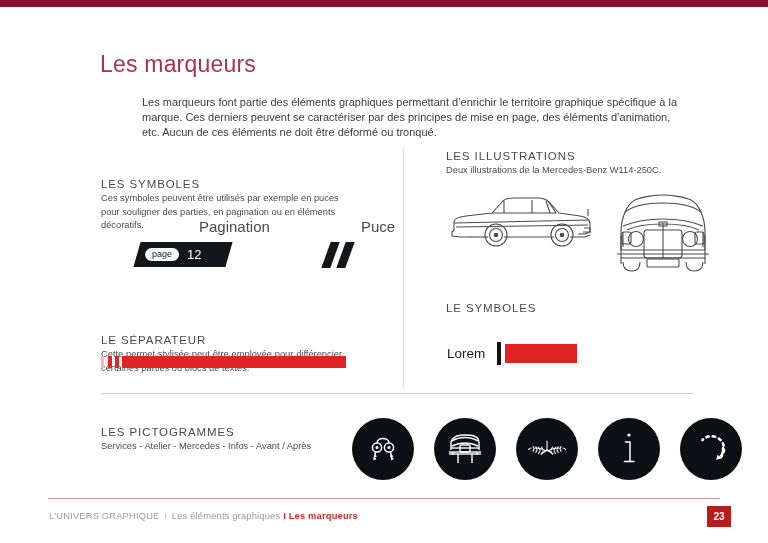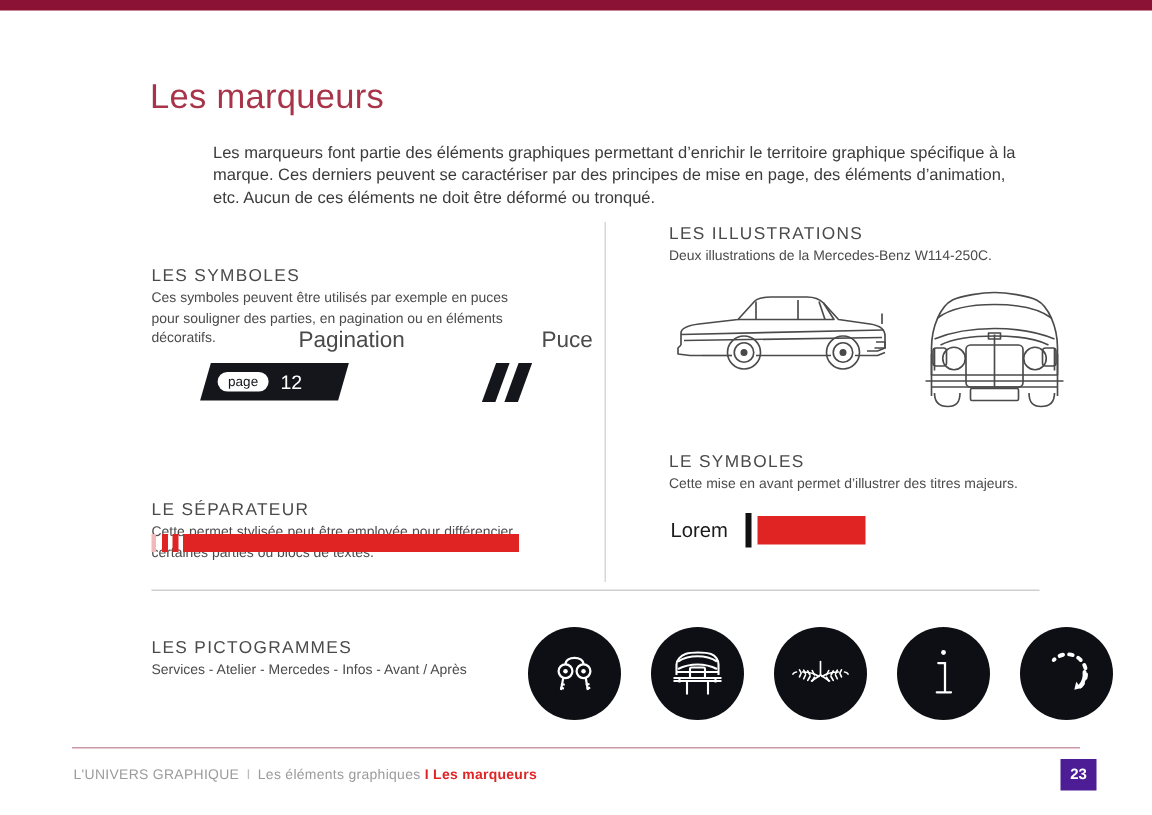--- a/index.html
+++ b/index.html
@@ -265,21 +265,21 @@
   .footer-text .f1 { color: #9b9b9b; }
   .footer-text .sep { color: #bdbdbd; margin: 0 2px; }
   .footer-text .f2 { color: #9b9b9b; }
   .footer-text .f3 { color: #E02424; font-weight: bold; }
   .page-badge {
     position: absolute;
     left: 707px;
     top: 506px;
     width: 24px;
     height: 21px;
-    background: #4c1d95;
+    background: #b91c1c;
     color: #ffffff;
     font-size: 10px;
     font-weight: bold;
     display: flex;
     align-items: center;
     justify-content: center;
   }
 </style>
 </head>
 <body>
@@ -382,21 +382,20 @@
         <rect x="21" y="40" width="9" height="12" rx="2"></rect>
         <rect x="94" y="40" width="9" height="12" rx="2"></rect>
         <path d="M22 70 C22 77 26 79 31 79 C36 79 39 77 39 70"></path>
         <path d="M85 70 C85 77 88 79 93 79 C98 79 102 77 102 70"></path>
       </g>
     </svg>
   </div>
 
   <div class="col-right" style="top:302px;">
     <div class="sec-title">LE SYMBOLES</div>
-    <p class="sec-body">Cette mise en avant permet d’illustrer des titres majeurs.</p>
   </div>
 
   <div class="titrage-graphic">
     <span class="lorem">Lorem</span>
     <span class="black-bar"></span>
     <span class="red-bar"></span>
   </div>
 
   <div class="picto-text">
     <div class="sec-title">LES PICTOGRAMMES</div>

